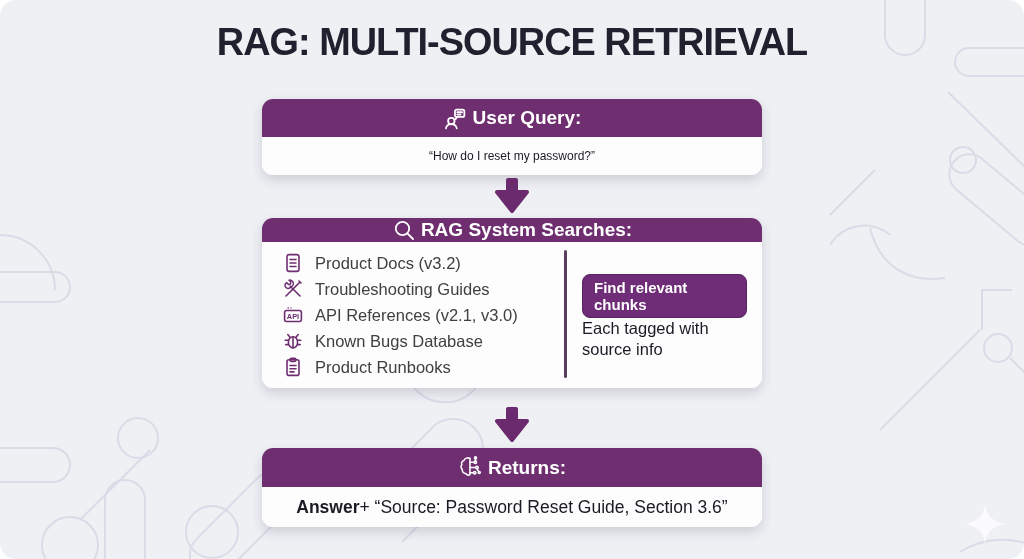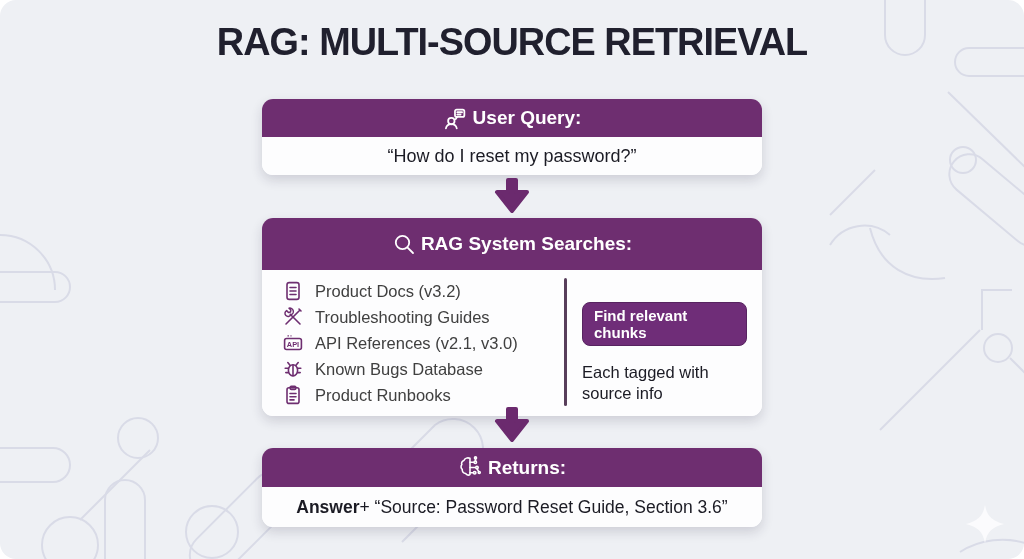--- a/index.html
+++ b/index.html
@@ -17,34 +17,34 @@
   .flowbox{position:absolute;left:262px;width:500px;border-radius:11px;
     box-shadow:0 5px 12px rgba(40,30,60,.16);background:#fdfdfe;}
   .flowbox .hd{
     display:flex;align-items:center;justify-content:center;gap:5px;
     background:#6e2e70;color:#ffffff;font-weight:bold;font-size:19px;
     border-radius:11px 11px 0 0;
   }
   .flowbox .bd{background:#fdfdfe;border-radius:0 0 11px 11px;color:#1b1b24;}
   .box-user{top:99px;}
   .box-user .hd{height:38px;}
-  .box-user .bd{height:38px;display:flex;align-items:center;justify-content:center;font-size:18px;}
+  .box-user .bd{height:38px;display:flex;align-items:center;justify-content:center;font-size:12px;}
   .box-search{top:218px;}
-  .box-search .hd{height:52px;}
+  .box-search .hd{height:24px;}
   .box-search .bd{height:146px;position:relative;}
   .src-list{position:absolute;left:20px;top:8px;}
   .src-row{display:flex;align-items:center;gap:11px;height:26px;font-size:16.5px;color:#404040;}
   .src-row svg{flex:0 0 auto;}
   .vdivider{position:absolute;left:302px;top:8px;width:2.5px;height:128px;background:#583e5b;border-radius:2px;}
   .right-col{position:absolute;left:320px;top:32px;width:165px;}
   .chunk-badge{
     display:inline-block;background:#6f2d78;color:#fff;font-weight:bold;
     font-size:15px;padding:4px 11px;border-radius:8px;border:1px solid #572360;
   }
-  .chunk-note{margin-top:16px;font-size:16.5px;line-height:1.25;color:#1b1b24;width:150px;}
+  .chunk-note{margin-top:0;font-size:16.5px;line-height:1.25;color:#1b1b24;width:150px;}
   .box-returns{top:448px;}
   .box-returns .hd{height:39px;}
   .box-returns .bd{height:40px;display:flex;align-items:center;justify-content:center;font-size:17.5px;gap:0;}
   .answer-bold{font-weight:bold;}
   .arrow{position:absolute;left:492px;width:40px;height:36px;}
   .arrow1{top:178px;}
   .arrow2{top:407px;}
   .sparkle{position:absolute;right:18px;bottom:14px;}
 </style>
 </head>

